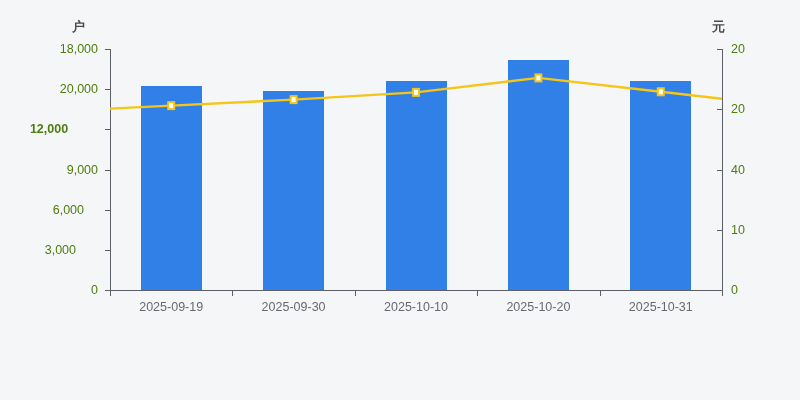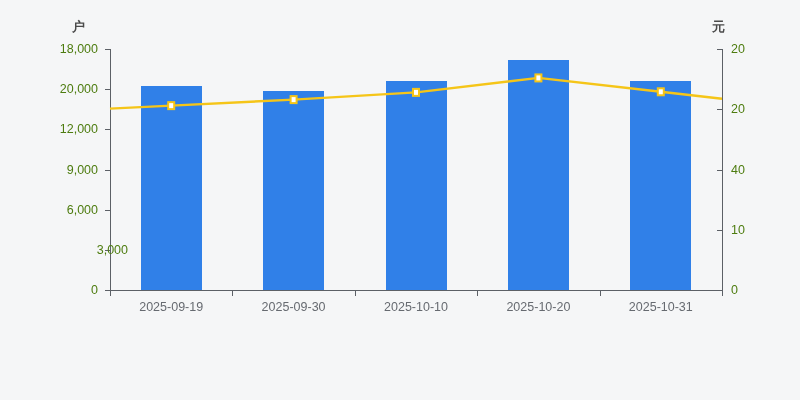--- a/index.html
+++ b/index.html
@@ -98,27 +98,27 @@
   <div class="axis-unit" id="unit-right">元</div>
 
   <div class="axis-line-v" id="axis-left-line"></div>
   <div class="axis-line-v" id="axis-right-line"></div>
   <div id="axis-x-line"></div>
 
   <div id="left-ticks">
       <div class="y-tick-left" style="top: 290px;"></div>
       <div class="tick-label" style="left: 0px; width: 98px; text-align: right; top: 284px;">0</div>
       <div class="y-tick-left" style="top: 249.833px;"></div>
-      <div class="tick-label" style="left: 0px; width: 120px; text-align: right; top: 243.833px; padding-left: 8px;">3,000</div>
+      <div class="tick-label" style="left: 0px; width: 76px; text-align: right; top: 243.833px;">3,000</div>
       <div class="y-tick-left" style="top: 209.667px;"></div>
-      <div class="tick-label" style="left: 0px; width: 98px; text-align: right; top: 203.667px;">6,000</div>
+      <div class="tick-label" style="left: 0px; width: 84px; text-align: right; top: 203.667px;">6,000</div>
       <div class="y-tick-left" style="top: 169.5px;"></div>
       <div class="tick-label" style="left: 0px; width: 98px; text-align: right; top: 163.5px;">9,000</div>
       <div class="y-tick-left" style="top: 129.333px;"></div>
-      <div class="tick-label" style="left: 0px; width: 98px; text-align: right; top: 123.333px;">12,000</div>
+      <div class="tick-label" style="left: 0px; width: 98px; text-align: center; top: 123.333px; font-weight: bold;">12,000</div>
       <div class="y-tick-left" style="top: 89.1667px;"></div>
       <div class="tick-label" style="left: 0px; width: 98px; text-align: right; top: 83.1667px;">20,000</div>
       <div class="y-tick-left" style="top: 49px;"></div>
       <div class="tick-label" style="left: 0px; width: 98px; text-align: right; top: 43px;">18,000</div>
     </div>
   <div id="right-ticks">
       <div class="y-tick-right" style="top: 290px;"></div>
       <div class="tick-label" style="left: 731px; text-align: left; top: 284px;">0</div>
       <div class="y-tick-right" style="top: 229.75px;"></div>
       <div class="tick-label" style="left: 731px; text-align: left; top: 223.75px;">10</div>

